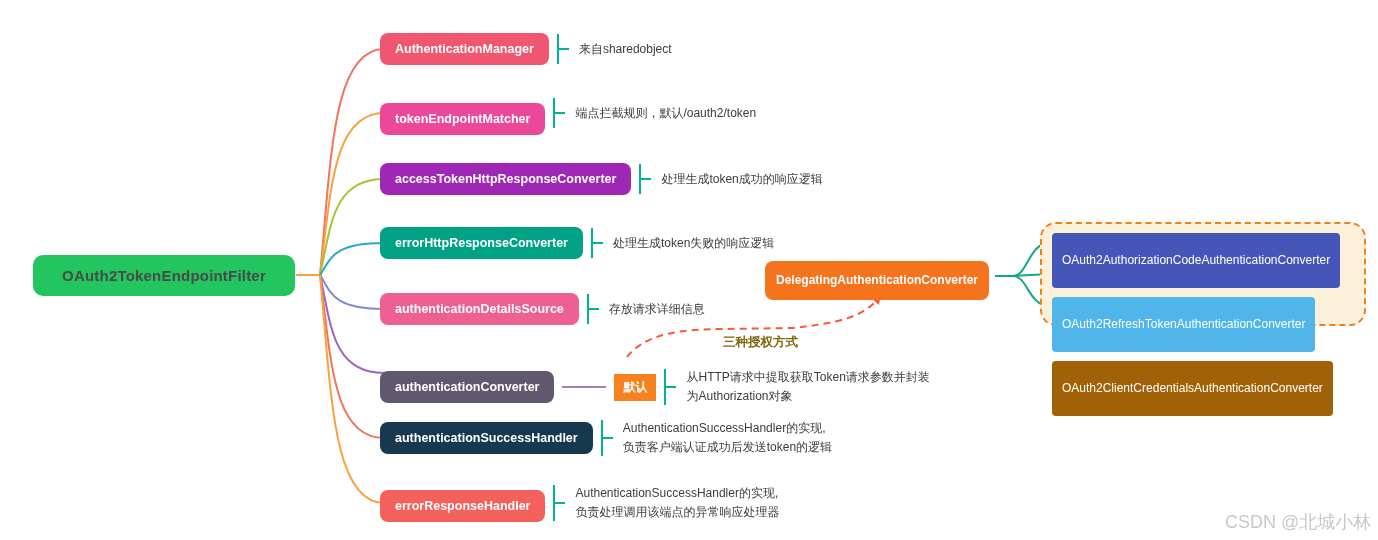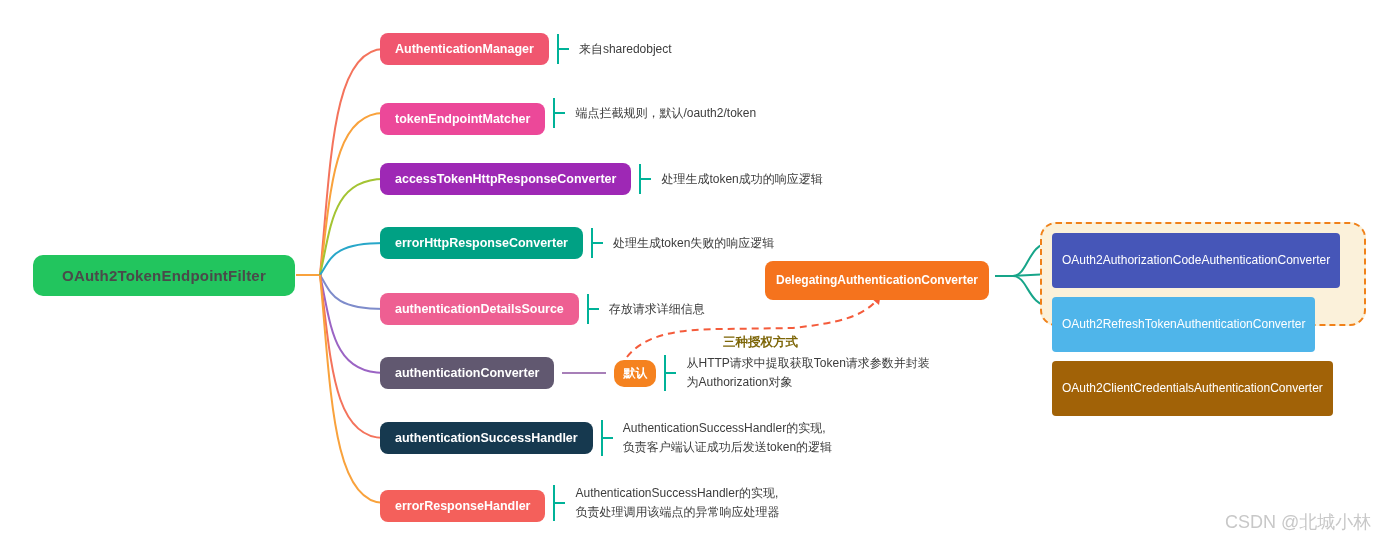--- a/index.html
+++ b/index.html
@@ -12,21 +12,21 @@
         font-weight:bold;font-size:15px;color:#4A4A4A;letter-spacing:.2px;}
 
   .row{position:absolute;left:380px;display:flex;align-items:center;gap:8px;height:36px;}
   .node{height:32px;line-height:32px;padding:0 15px;border-radius:8px;color:#fff;
         font-weight:bold;font-size:12.5px;white-space:nowrap;}
   .bracket{position:relative;width:12px;height:30px;border-left:2px solid #00B298;flex:0 0 12px;}
   .bracket.tall{height:36px;}
   .bracket::after{content:"";position:absolute;left:0;top:calc(50% - 1px);width:10px;height:2px;background:#00B298;}
   .note{font-size:12px;color:#3C3C3C;white-space:pre-line;line-height:1.55;}
   .conn{width:44px;height:2px;background:#A77FB8;flex:0 0 44px;}
-  .badge{height:27px;line-height:27px;padding:0 9px;border-radius:10px;background:#F5821F;
+  .badge{height:27px;line-height:27px;padding:0 9px;border-radius:0;background:#F5821F;
          color:#fff;font-weight:bold;font-size:12px;white-space:nowrap;}
 
   .delegating{position:absolute;left:765px;top:261px;height:31px;line-height:31px;padding:4px 11px;
               border-radius:8px;color:#fff;font-weight:bold;font-size:12px;white-space:nowrap;}
   .arrow-label{position:absolute;left:721px;top:334px;font-size:12.5px;font-weight:bold;color:#7D6608;
                background:#ffffff;padding:0 2px;white-space:nowrap;}
 
   .group{position:absolute;left:1040px;top:222px;width:326px;height:104px;background:#FBF1DA;
          border:2px dashed #F08119;border-radius:16px;display:flex;flex-direction:column;
          gap:9px;padding:9px 0 0 10px;box-sizing:border-box;}
@@ -87,21 +87,21 @@
     <span class="bracket"></span>
     <span class="note">处理生成token失败的响应逻辑</span>
   </div>
 
   <div class="row" style="top:291px;">
     <span class="node" style="background-color: rgb(238, 95, 146);">authenticationDetailsSource</span>
     <span class="bracket"></span>
     <span class="note">存放请求详细信息</span>
   </div>
 
-  <div class="row" style="top:355px;">
+  <div class="row" style="top:369px;">
     <span class="node" style="background-color: rgb(97, 88, 112);">authenticationConverter</span>
     <span class="conn"></span>
     <span class="badge">默认</span>
     <span class="bracket tall"></span>
     <span class="note">从HTTP请求中提取获取Token请求参数并封装
 为Authorization对象</span>
   </div>
 
   <div class="row" style="top:420px;">
     <span class="node" style="background-color: rgb(22, 57, 79);">authenticationSuccessHandler</span>

